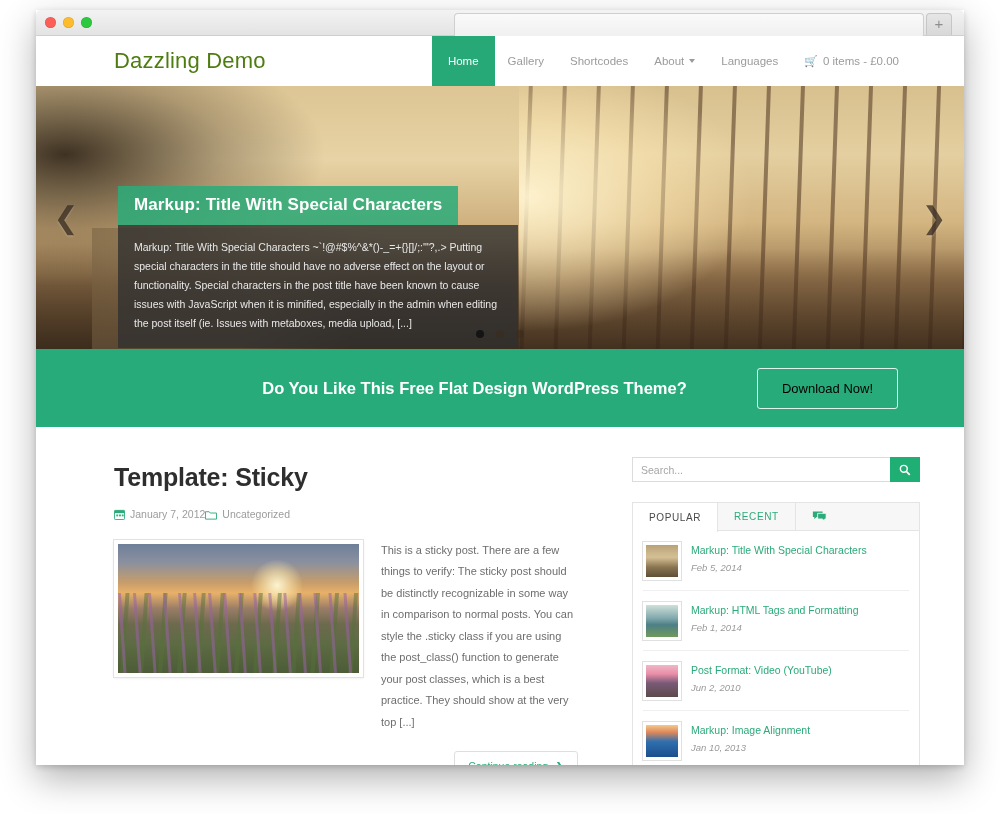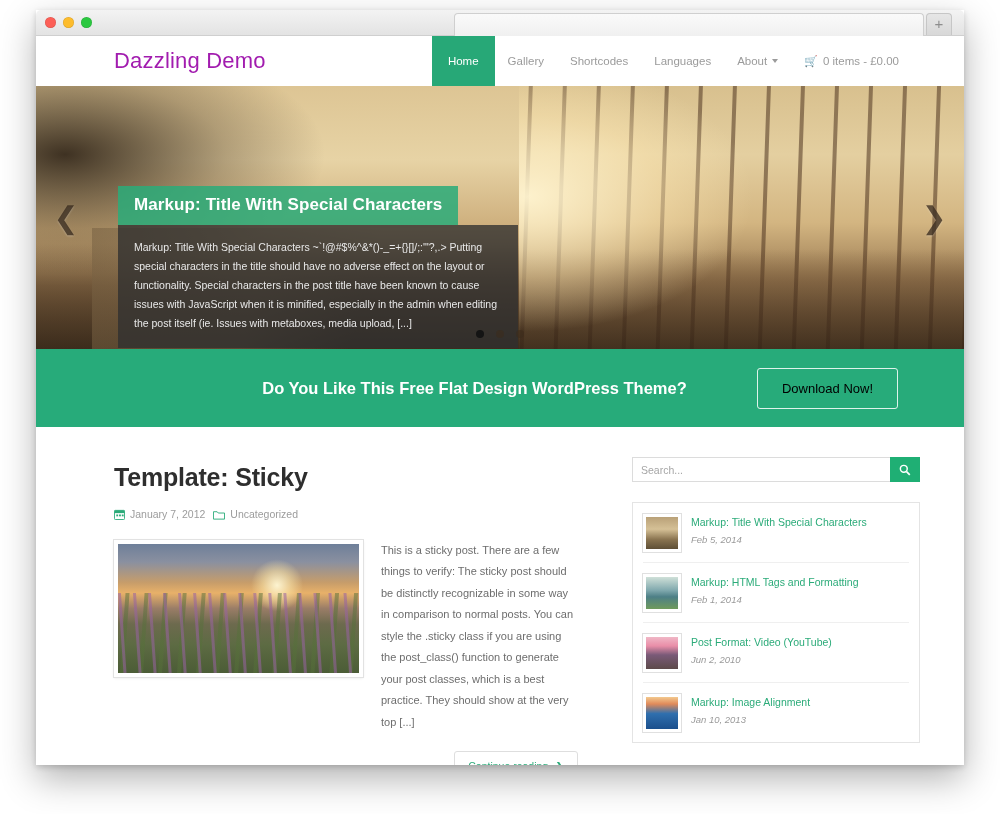--- a/index.html
+++ b/index.html
@@ -65,21 +65,21 @@
     height: 50px;
     background: #ffffff;
     display: flex; align-items: stretch;
     position: relative;
     z-index: 5;
   }
   #site-title {
     margin-left: 78px;
     align-self: center;
     font-size: 22px;
-    color: #a21caf;
+    color: #4d7c0f;
     letter-spacing: .2px;
     white-space: nowrap;
   }
   #primary-nav {
     margin-left: auto;
     display: flex; align-items: stretch;
     padding-right: 52px;
   }
   .nav-item {
     display: flex; align-items: center;
@@ -222,21 +222,21 @@
     padding: 36px 54px 0 78px;
   }
   #post-title {
     margin: 0 0 16px 0;
     font-size: 25px;
     font-weight: bold;
     color: #2e2e2e;
     letter-spacing: -.2px;
   }
   #post-meta {
-    display: flex; align-items: center; gap: 8px;
+    display: flex; align-items: center; gap: 0;
     font-size: 10.5px; color: #9c9c9c;
     padding-bottom: 20px;
   }
   #post-meta .meta-group { display: flex; align-items: center; gap: 5px; }
   #post-meta .meta-group + .meta-group { }
   .meta-icon { color: #2bab79; display: inline-flex; }
   #post-body { display: flex; gap: 18px; }
   #post-thumb {
     width: 249px; height: 137px;
     flex: none;
@@ -390,25 +390,25 @@
         <div class="nav-item active">
           <span>Home</span>
         </div>
         <div class="nav-item">
           <span>Gallery</span>
         </div>
         <div class="nav-item">
           <span>Shortcodes</span>
         </div>
         <div class="nav-item">
-          <span>Languages</span>
-        </div>
-        <div class="nav-item">
           <span>About</span>
           <span class="caret"></span>
+        </div>
+        <div class="nav-item">
+          <span>Languages</span>
         </div>
         <div class="nav-item" id="cart-item">
           <span class="cart-icon">🛒</span>
           <span>0 items - £0.00</span>
         </div>
       </nav>
     </div>
 
     <div id="hero-slider">
       <div id="hero-photo"></div>
@@ -482,20 +482,34 @@
           <input id="search-input" type="text" placeholder="Search..." style="">
           <button id="search-button">
             <svg width="12" height="12" viewBox="0 0 14 14">
                 <circle cx="5.6" cy="5.6" r="4" fill="none" stroke="#ffffff" stroke-width="1.7"></circle>
                 <line x1="8.8" y1="8.8" x2="12.6" y2="12.6" stroke="#ffffff" stroke-width="2"></line>
               </svg>
           </button>
         </div>
 
         <div id="tabs-widget">
+          <div id="tabs-header">
+            <div class="widget-tab active">
+              <span>POPULAR</span>
+            </div>
+            <div class="widget-tab">
+              <span>RECENT</span>
+            </div>
+            <div class="widget-tab icon-tab">
+              <svg width="15" height="13" viewBox="0 0 17 14">
+                <path d="M1 1.2h11v6.4H5.4L2.6 9.9V7.6H1z" fill="#2bab79"></path>
+                <path d="M6.4 3.4h9.6v6.4h-1.6v2.3l-2.8-2.3H6.4z" fill="#2bab79" stroke="#ffffff" stroke-width="0.9"></path>
+              </svg>
+            </div>
+          </div>
           <div id="tabs-body">
 
             <div class="post-list-item">
               <div class="post-thumb-sm pt-1"></div>
               <div class="post-list-text">
                 <span class="post-list-title">Markup: Title With Special Characters</span>
                 <span class="post-list-date">Feb 5, 2014</span>
               </div>
             </div>
 

